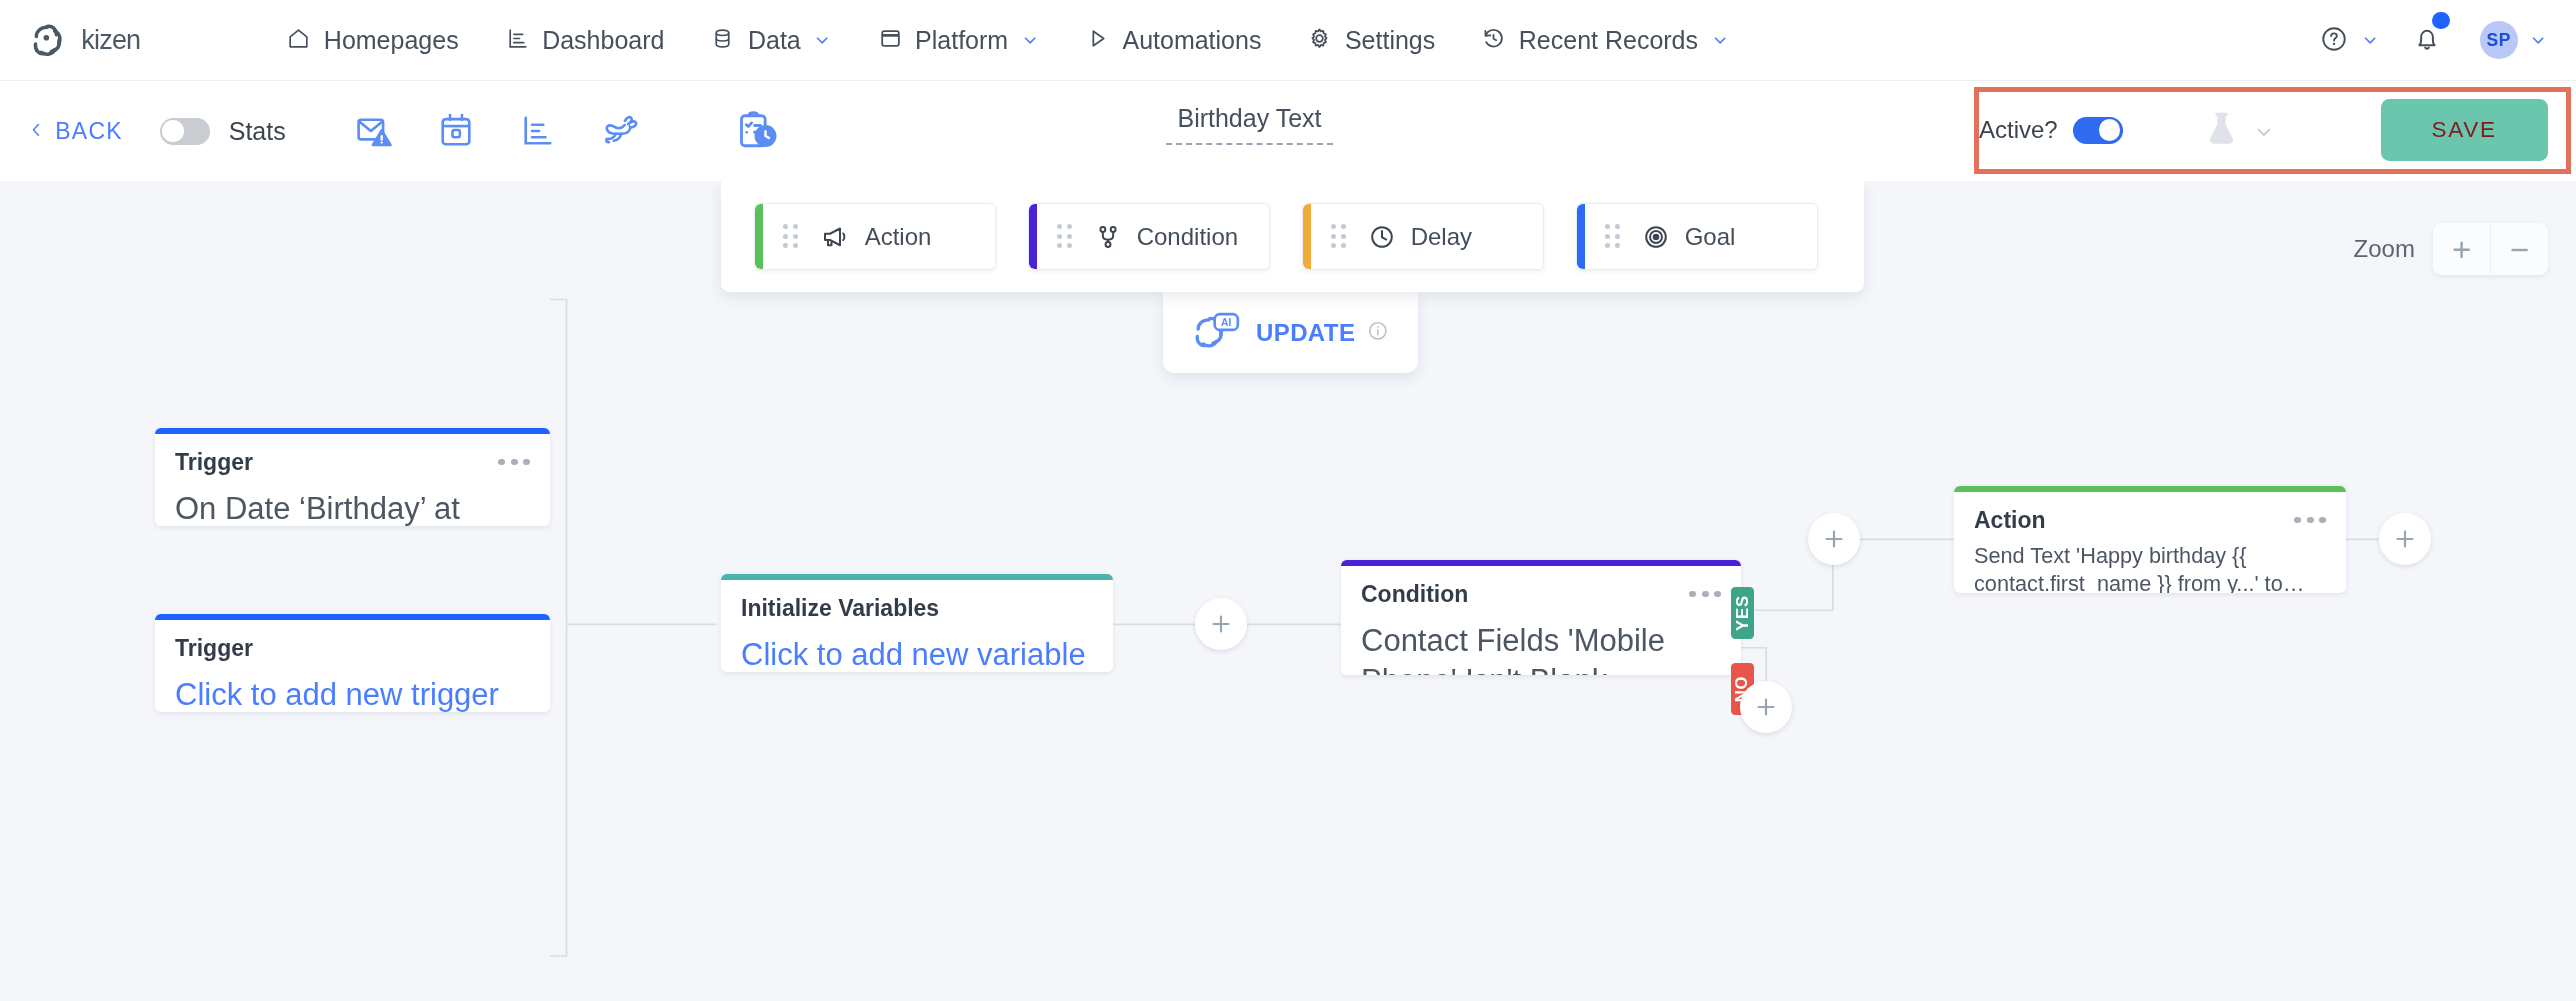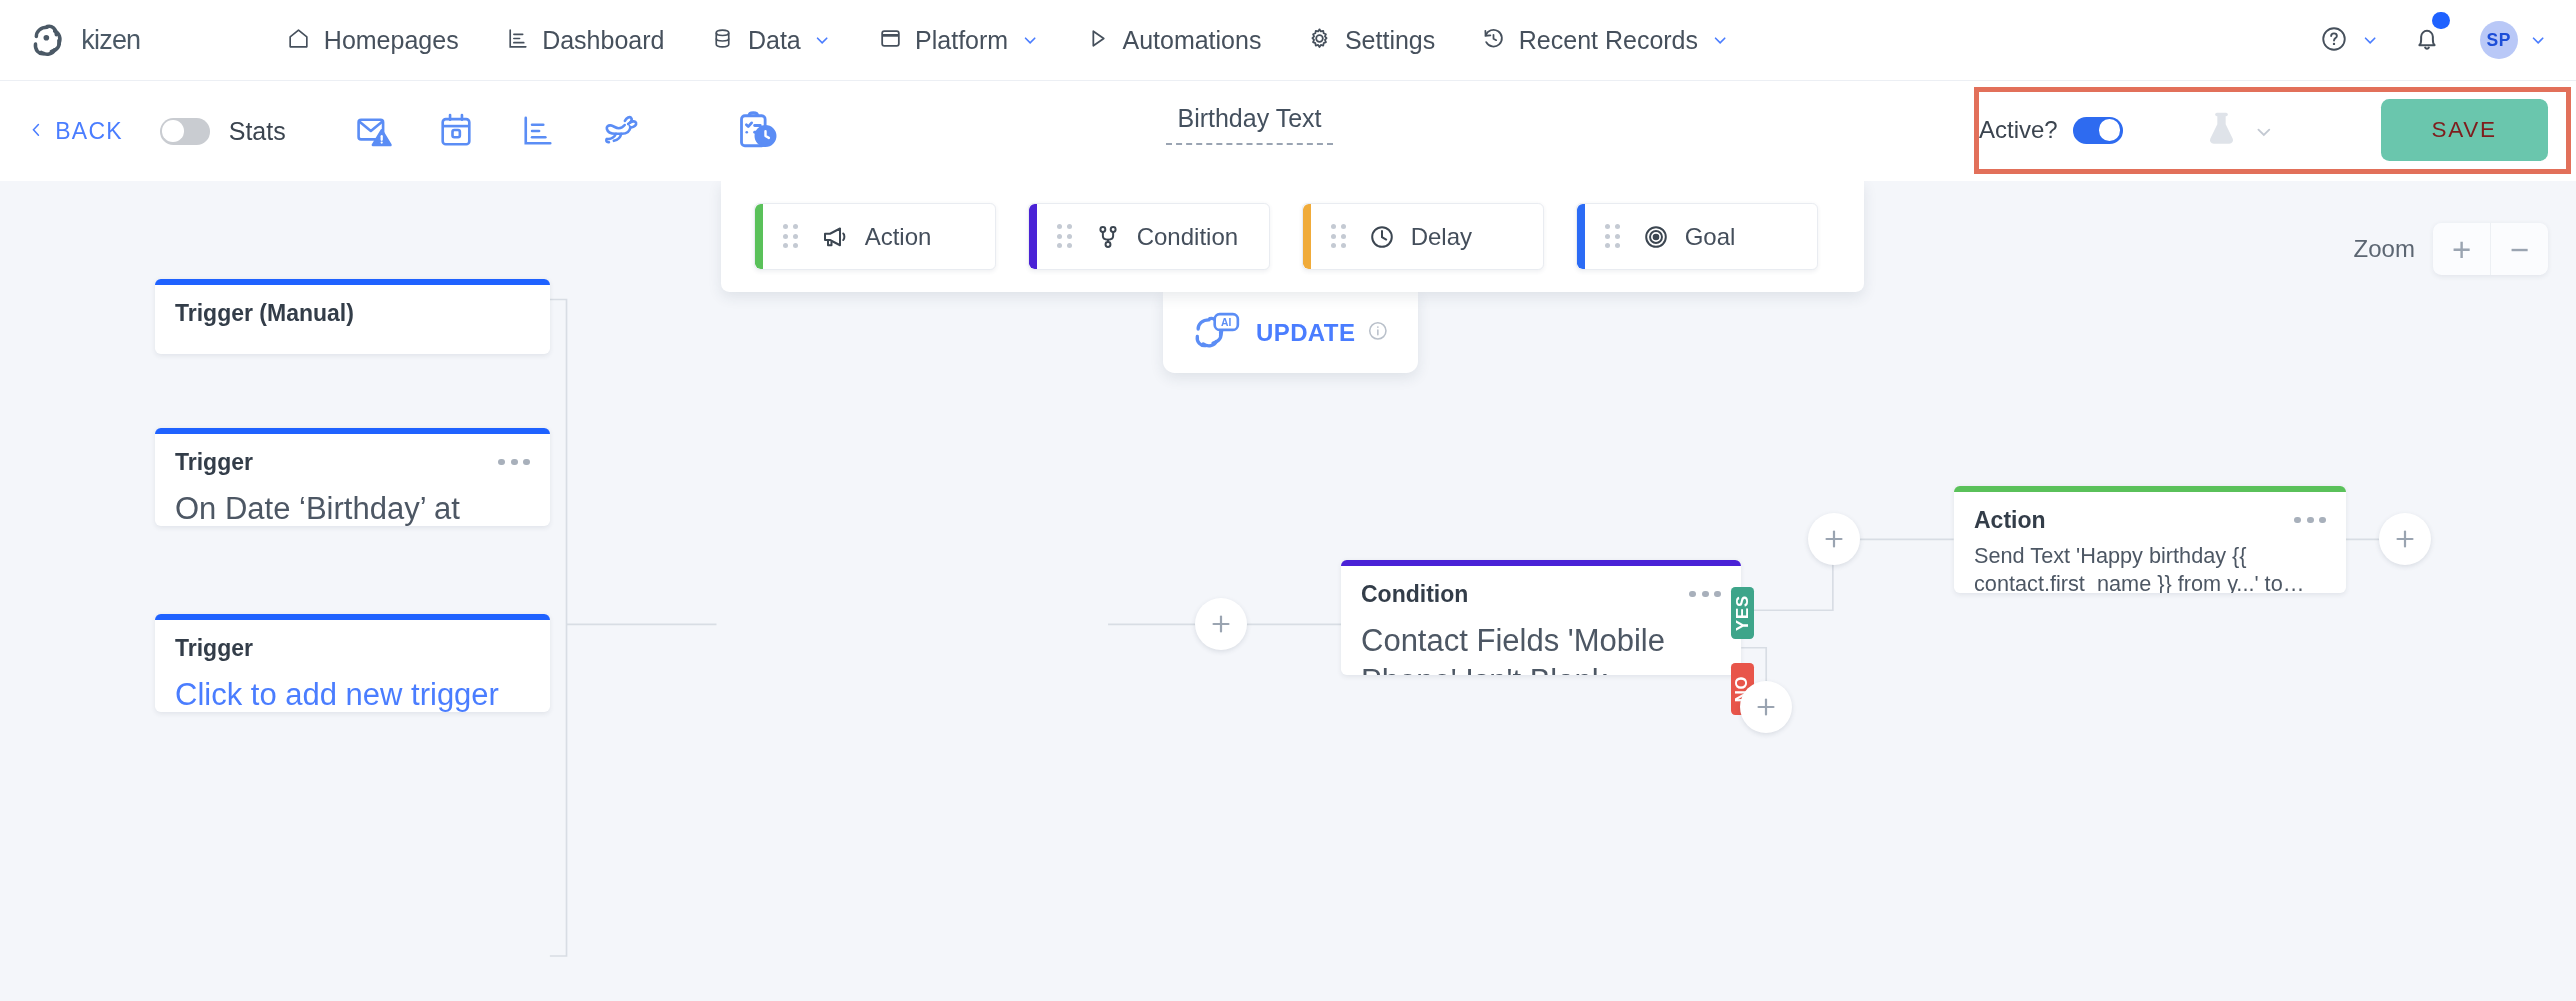--- a/index.html
+++ b/index.html
@@ -462,28 +462,20 @@
       <path d="M1330 532 H1610"></path>
 
       <path d="M2090 515 H2200 V430 H2345"></path>
 
       <path d="M2090 560 H2120 V630"></path>
 
       <path d="M2815 430 H2870"></path>
     </g>
   </svg>
 
-  <div class="node" style="left:155px; top:98px; width:395px; height:75px;">
-    <div class="cap" style="background:#1f62ff"></div>
-    <div class="body" style="padding-bottom:15px">
-      <div class="ttl-row">
-        <div class="ttl">Trigger (Manual)</div>
-      </div>
-    </div>
-  </div>
 
   <div class="node" style="left:155px; top:247px; width:395px; height:98px;">
     <div class="cap" style="background:#1f62ff"></div>
     <div class="body">
       <div class="ttl-row">
         <div class="ttl">Trigger</div>
         <div class="dots">
             <i></i>
             <i></i>
             <i></i>
@@ -496,20 +488,29 @@
   <div class="node" style="left:155px; top:433px; width:395px; height:98px;">
     <div class="cap" style="background:#1f62ff"></div>
     <div class="body">
       <div class="ttl-row">
         <div class="ttl">Trigger</div>
       </div>
       <div class="sub link">Click to add new trigger</div>
     </div>
   </div>
 
+  <div class="node" style="left:721px; top:393px; width:392px; height:98px;">
+    <div class="cap" style="background:#4bb3ae"></div>
+    <div class="body">
+      <div class="ttl-row">
+        <div class="ttl">Initialize Variables</div>
+      </div>
+      <div class="sub link">Click to add new variable</div>
+    </div>
+  </div>
 
   <div class="plus-node" style="left:1195px; top:417px;">
     <svg width="28" height="28" viewBox="0 0 24 24" fill="none" stroke="#9aa4b1" stroke-width="1.9" stroke-linecap="round">
         <path d="M12 5.6 V18.4"></path>
         <path d="M5.6 12 H18.4"></path>
       </svg>
   </div>
 
   <div class="node" style="left:1341px; top:379px; width:400px; height:115px;">
     <div class="cap" style="background:#4a22d6"></div>

